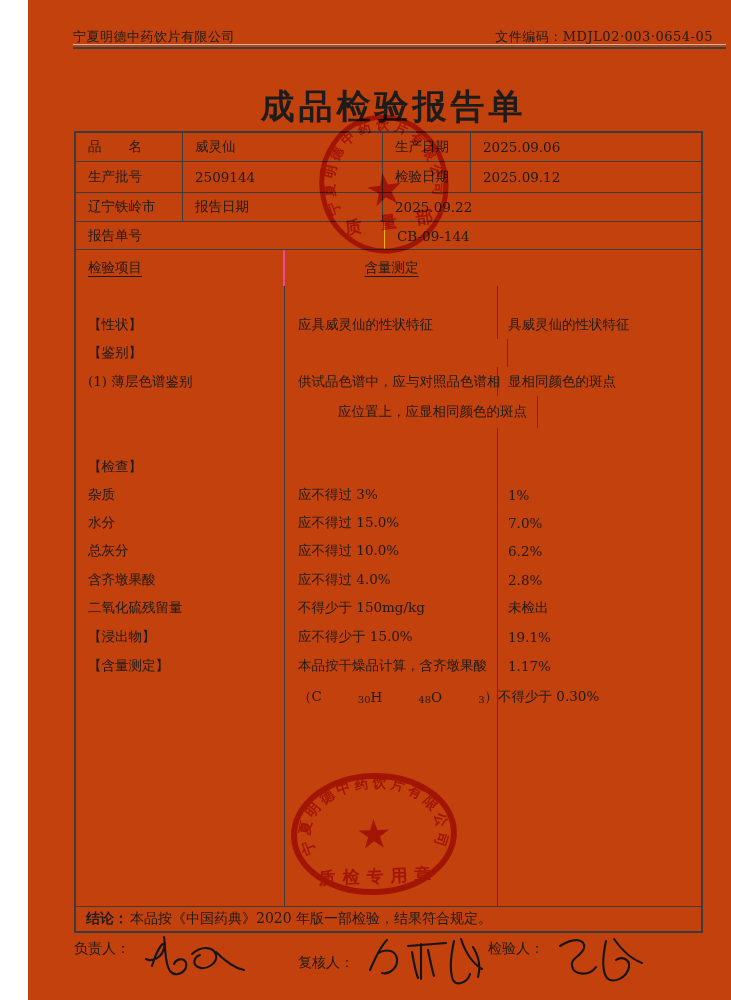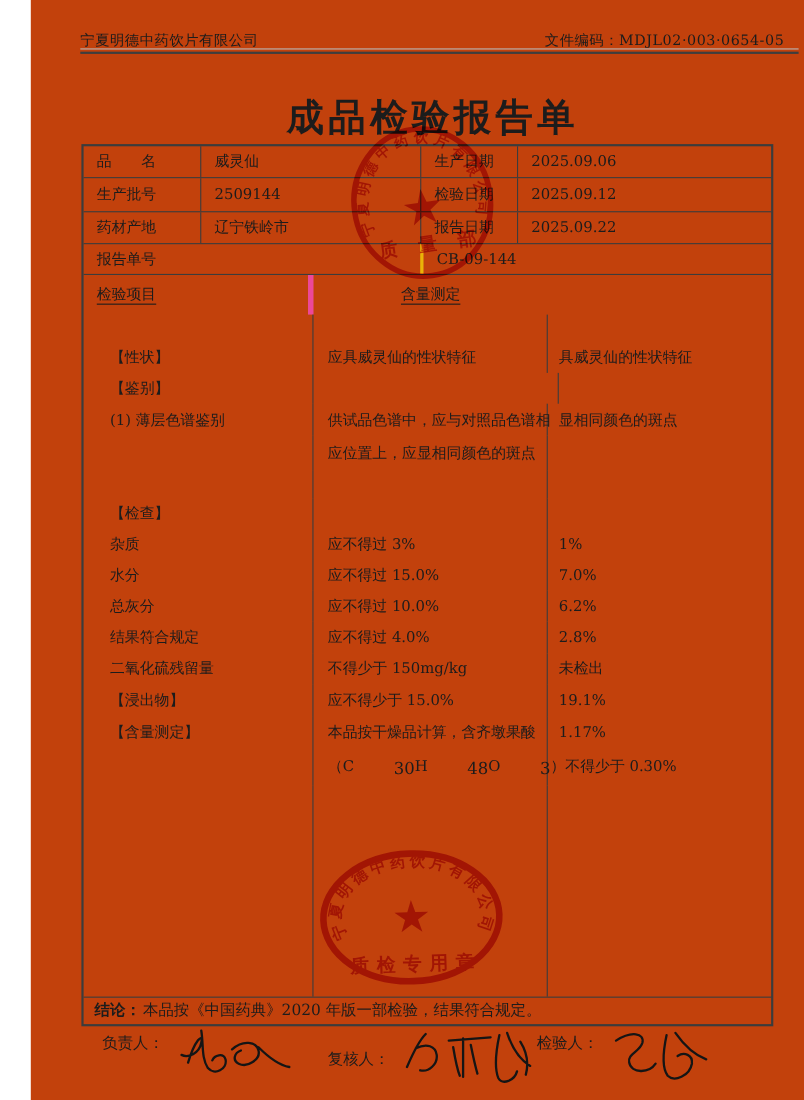--- a/index.html
+++ b/index.html
@@ -14,35 +14,35 @@
   
   .report-table{position:absolute;left:46px;top:131px;width:629px;border:2px solid #3c3c3c;box-sizing:border-box;background:transparent;}
   .cell{box-sizing:border-box;display:flex;align-items:center;font-size:13.5px;white-space:nowrap;overflow:visible;}
   
   .info-row{display:grid;grid-template-columns:107px 200px 88px 1fr;border-bottom:1px solid #3c3c3c;height:28px;}
   .info-row:nth-of-type(2){height:30px;}
   .info-row .cell{border-right:1px solid #3c3c3c;padding-left:12px;}
   .info-row .cell:last-child{border-right:none;}
   .report-no-row{display:grid;grid-template-columns:309px 1fr;border-bottom:1px solid #3c3c3c;height:27px;}
   .report-no-row .cell{padding-left:12px;}
-  .report-no-row .cell:first-child{border-right:3px solid #eab308;}
+  .report-no-row .cell:first-child{border-right:1px solid #eab308;}
   
   .main-header{display:grid;grid-template-columns:209px 213px 1fr;height:36px;}
-  .main-header .cell{border-right:5px solid #ec4899;}
+  .main-header .cell{border-right:2px solid #ec4899;}
   .main-header .cell:last-child{border-right:none;}
   .main-header .hd{ text-decoration:underline;text-underline-offset:4px;}
   .mh-item{padding-left:12px;}
   .mh-center{justify-content:center;}
   .main-row{display:grid;grid-template-columns:209px 213px 1fr;}
   .main-row .cell{border-right:1px solid #3c3c3c;}
   .main-row .cell:last-child{border-right:none;}
-  .m-item{padding-left:24px;}
+  .m-item{padding-left:12px;}
   .m-standard{padding-left:13px;}
   .m-result{padding-left:10px;}
-  .m-standard sub{font-size:15px;transform:translateY(2px);padding-left:36px;}
+  .m-standard sub{font-size:10px;transform:translateY(2px);padding-left:36px;}
   .main-section{border-bottom:1px solid #3c3c3c;}
   
   .conclusion-row{height:24px;display:flex;align-items:center;padding-left:10px;font-size:14px;}
   .conclusion-row b{margin-right:2px;}
   
   .sig-area{position:absolute;left:46px;top:936px;width:660px;height:60px;font-size:14px;}
   .sig-group{position:absolute;top:4px;display:flex;align-items:flex-start;}
   .sig-label{white-space:nowrap;}
   .sig-svg{margin-left:6px;margin-top:-8px;}
   .sig-path{fill:none;stroke:#151515;stroke-width:2.1;stroke-linecap:round;stroke-linejoin:round;}
@@ -73,21 +73,20 @@
           <div class="cell">生产日期</div>
           <div class="cell">2025.09.06</div>
         </div>
         <div class="info-row">
           <div class="cell">生产批号</div>
           <div class="cell">2509144</div>
           <div class="cell">检验日期</div>
           <div class="cell">2025.09.12</div>
         </div>
         <div class="info-row">
-          <div class="cell">药材产地</div>
           <div class="cell">辽宁铁岭市</div>
           <div class="cell">报告日期</div>
           <div class="cell">2025.09.22</div>
         </div>
       </div>
 
     <div class="report-no-row">
       <div class="cell">报告单号</div>
       <div class="cell">CB-09-144</div>
     </div>
@@ -115,21 +114,21 @@
           <div class="main-row" style="height: 28px; gap: 10px;">
             <div class="cell m-item">【鉴别】</div>
             <div class="cell m-standard"></div>
             <div class="cell m-result"></div>
           </div>
           <div class="main-row" style="height: 29px;">
             <div class="cell m-item">(1) 薄层色谱鉴别</div>
             <div class="cell m-standard">供试品色谱中，应与对照品色谱相</div>
             <div class="cell m-result">显相同颜色的斑点</div>
           </div>
-          <div class="main-row" style="height: 32px;">
+          <div class="main-row" style="height: 32px; gap: 40px;">
             <div class="cell m-item"></div>
             <div class="cell m-standard">应位置上，应显相同颜色的斑点</div>
             <div class="cell m-result"></div>
           </div>
           <div class="main-row" style="height: 25px;">
             <div class="cell m-item"></div>
             <div class="cell m-standard"></div>
             <div class="cell m-result"></div>
           </div>
           <div class="main-row" style="height: 28px;">
@@ -146,21 +145,21 @@
             <div class="cell m-item">水分</div>
             <div class="cell m-standard">应不得过 15.0%</div>
             <div class="cell m-result">7.0%</div>
           </div>
           <div class="main-row" style="height: 28px;">
             <div class="cell m-item">总灰分</div>
             <div class="cell m-standard">应不得过 10.0%</div>
             <div class="cell m-result">6.2%</div>
           </div>
           <div class="main-row" style="height: 29px;">
-            <div class="cell m-item">结果符合规定</div>
+            <div class="cell m-item">含齐墩果酸</div>
             <div class="cell m-standard">应不得过 4.0%</div>
             <div class="cell m-result">2.8%</div>
           </div>
           <div class="main-row" style="height: 28px;">
             <div class="cell m-item">二氧化硫残留量</div>
             <div class="cell m-standard">不得少于 150mg/kg</div>
             <div class="cell m-result">未检出</div>
           </div>
           <div class="main-row" style="height: 29px;">
             <div class="cell m-item">【浸出物】</div>
@@ -193,21 +192,21 @@
         </div>
     </div>
 
     <div class="conclusion-row">
       <b>结论：</b>
       <span>本品按《中国药典》2020 年版一部检验，结果符合规定。</span>
     </div>
   </div>
 
   <div class="sig-area">
-    <div class="sig-group" style="left:19px;">
+    <div class="sig-group" style="left:0;">
       <span class="sig-label">负责人：</span>
       <svg class="sig-svg" width="120" height="52" viewBox="0 0 120 52">
         <path class="sig-path" d="M16,34 C22,14 30,6 28,16 C26,26 16,30 10,27 M28,5 C30,17 28,30 34,39 C40,46 52,40 50,31 C48,25 40,27 38,32 M56,22 C66,13 78,15 80,23 C82,31 70,39 62,35 C56,32 58,25 64,23 M80,20 C88,28 97,36 108,38"></path>
       </svg>
     </div>
     <div class="sig-group" style="left:224px;align-items:center;">
       <span class="sig-label">复核人：</span>
       <svg class="sig-svg" width="140" height="54" viewBox="0 0 140 54">
         <path class="sig-path" d="M10,38 C16,24 22,13 27,8 M18,21 C28,16 36,19 37,27 C38,35 30,43 22,41 M48,14 L86,11 M52,20 C54,32 56,41 58,46 M68,18 C70,28 72,37 74,44 M61,12 L61,47 M94,9 C91,23 89,38 93,48 C97,55 108,50 110,42 M101,7 C105,19 112,31 122,37 M113,15 C118,23 121,34 118,45"></path>
       </svg>

